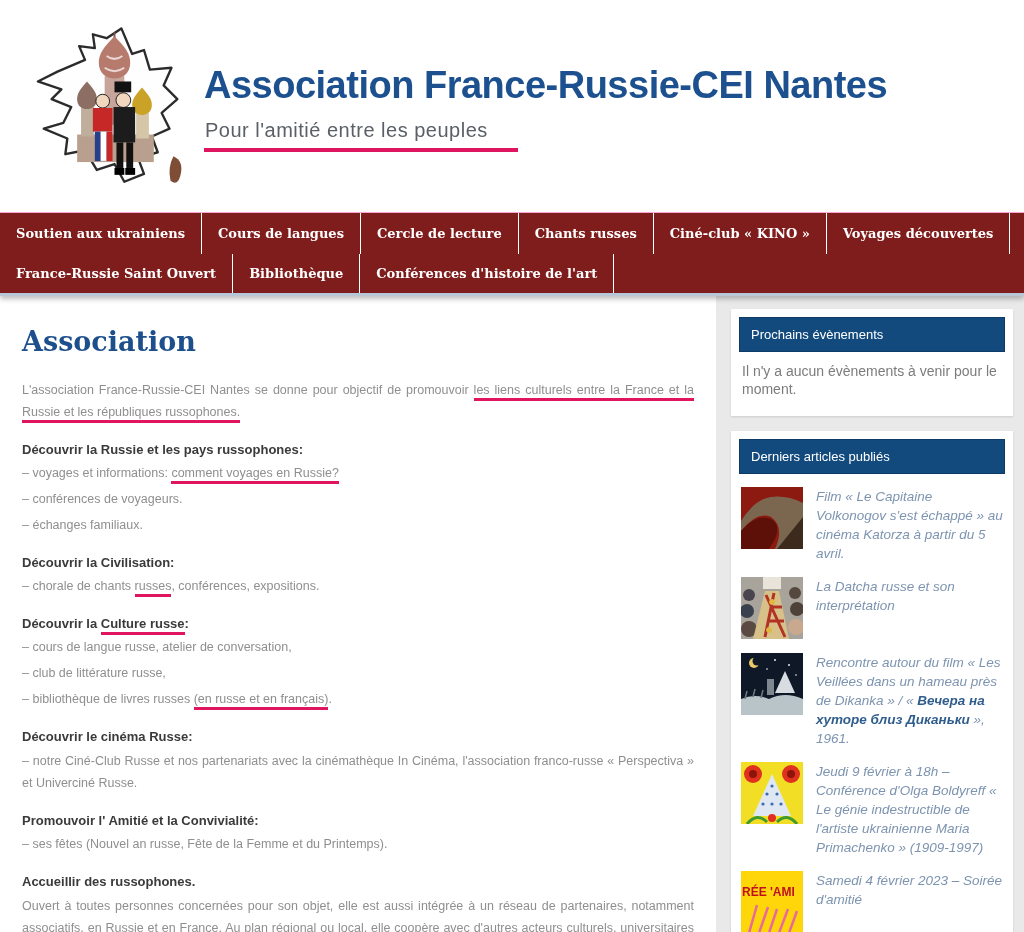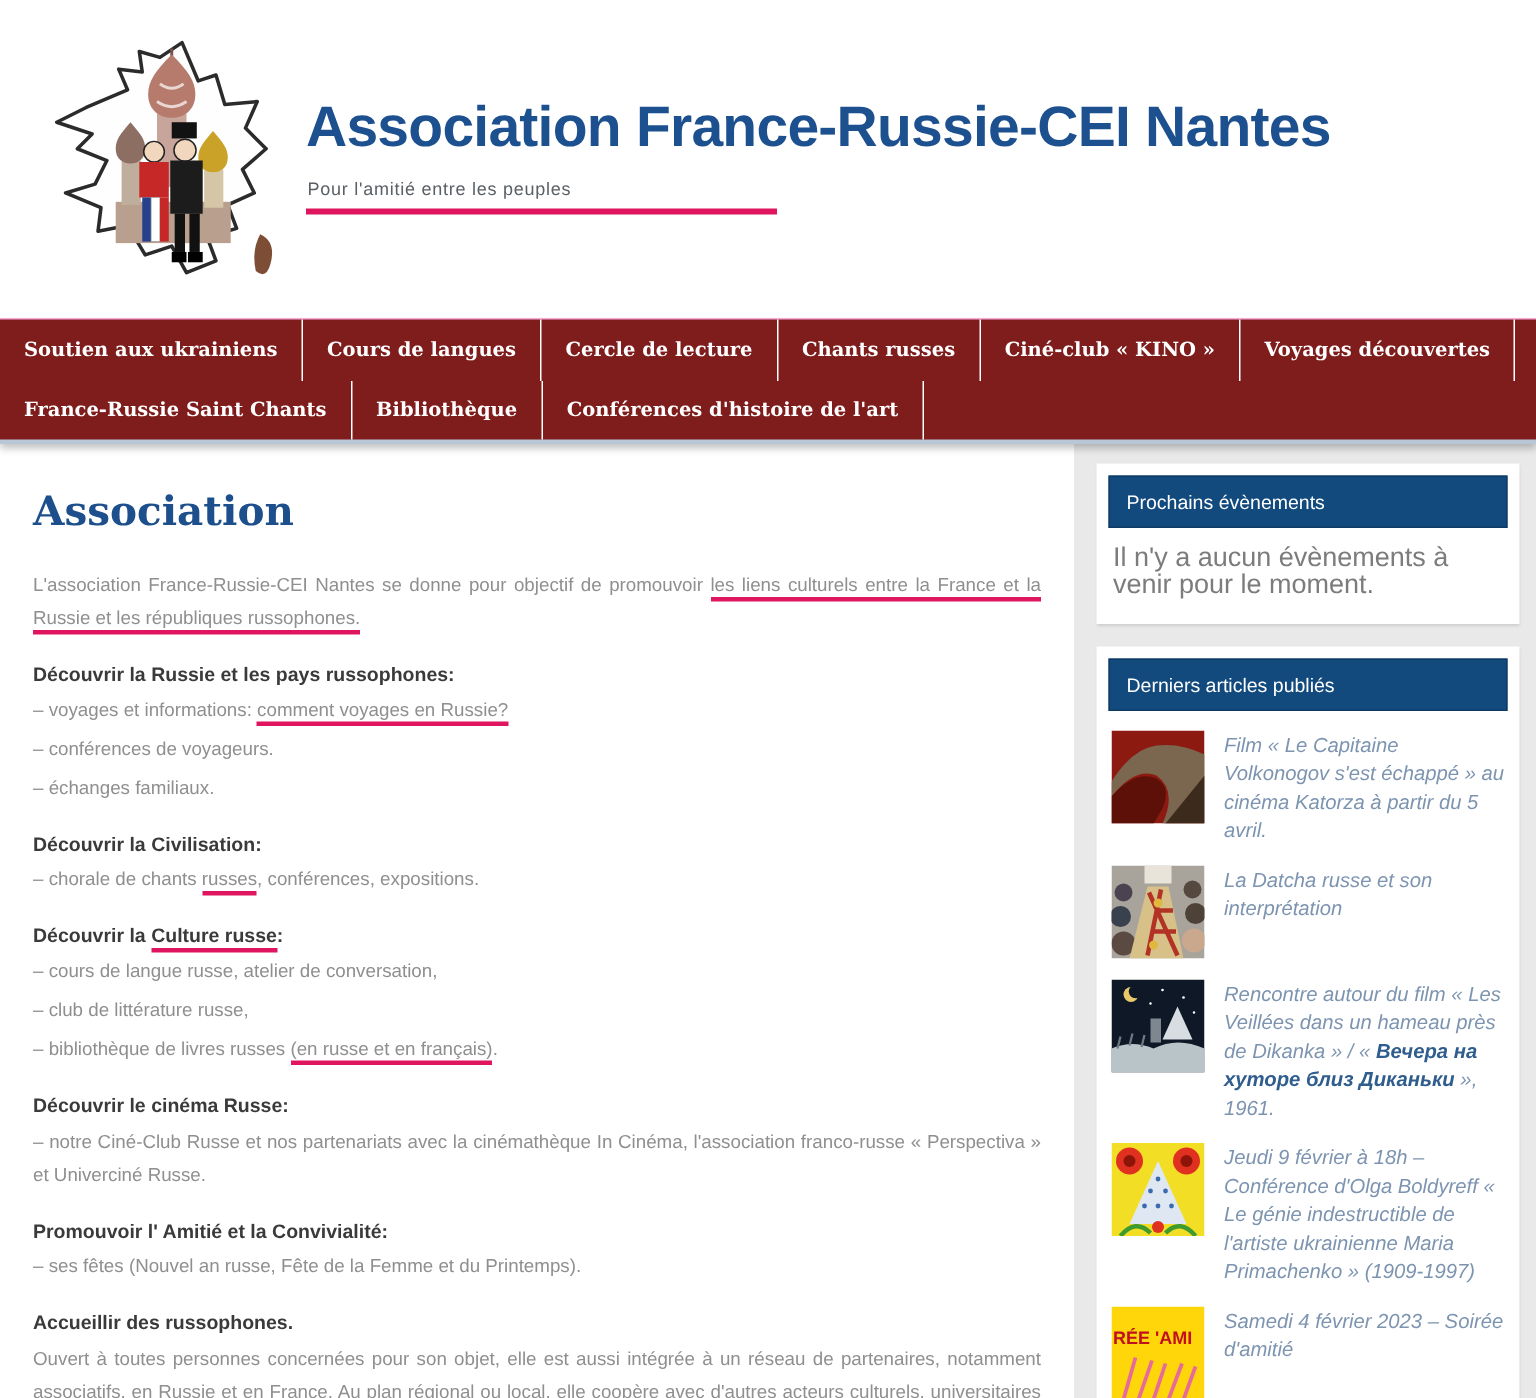--- a/index.html
+++ b/index.html
@@ -12,21 +12,21 @@
   }
 
   
   header { position:relative; height:212px; background:#fff; }
   .logo { position:absolute; left:28px; top:20px; width:172px; height:178px; }
   .titles { position:absolute; left:204px; top:64px; }
   .site-title {
     margin:0; font-family:"Liberation Sans", sans-serif;
     font-size:38px; font-weight:bold; color:#1c508f; letter-spacing:-0.5px;
   }
-  .tagline { margin:12px 0 0 1px; font-size:12px; color:#5a6066; letter-spacing:0.5px; }
+  .tagline { margin:12px 0 0 1px; font-size:20px; color:#5a6066; letter-spacing:0.5px; }
   .tagline-underline { width:314px; height:4px; background:#e0155f; margin-top:6px; }
 
   
   nav {
     background:#7f1d1d; border-top:1px solid #f9a8d4;
     border-bottom:3px solid #b8c6d6;
     box-shadow:0 3px 5px rgba(0,0,0,.25);
     position:relative; z-index:2;
   }
   .nav-row { display:flex; }
@@ -58,21 +58,21 @@
 
   
   .card {
     background:#fff; padding:8px 8px 6px;
     margin-bottom:15px; box-shadow:0 1px 2px rgba(0,0,0,.12);
   }
   .card-head {
     background:#134a7d; border:1px solid #0e3a66;
     color:#fff; font-size:13px; padding:9px 11px;
   }
-  .card-text { color:#7c7c7c; font-size:18px; line-height:18px; margin:10px 3px 12px; }
+  .card-text { color:#7c7c7c; font-size:14px; line-height:18px; margin:10px 3px 12px; }
   .article { display:flex; gap:13px; margin:13px 2px 14px; cursor:pointer; }
   .thumb { width:62px; height:62px; flex:0 0 62px; display:block; }
   .alink { margin:0; font-size:13.5px; line-height:19px; color:#7d94b0;font-style:italic; }
   .ru { color:#2f5d8d; font-weight:bold; }
 </style>
 </head>
 <body>
 
 <header>
   <svg class="logo" viewBox="0 0 175 180" aria-hidden="true">
@@ -119,21 +119,21 @@
   <div class="nav-row">
     <a class="nav-item" href="#">Soutien aux ukrainiens</a>
     <a class="nav-item" href="#">Cours de langues</a>
     <a class="nav-item" href="#">Cercle de lecture</a>
     <a class="nav-item" href="#">Chants russes</a>
     <a class="nav-item" href="#">Ciné-club « KINO »</a>
     <a class="nav-item" href="#">Voyages découvertes</a>
     <a class="nav-item" href="#">Club des voyageurs</a>
   </div>
   <div class="nav-row second">
-    <a class="nav-item" href="#">France-Russie Saint Chants</a>
+    <a class="nav-item" href="#">France-Russie Saint Ouvert</a>
     <a class="nav-item" href="#">Bibliothèque</a>
     <a class="nav-item" href="#">Conférences d'histoire de l'art</a>
   </div>
 </nav>
 
 <div class="content">
 
   <main>
     <h2 class="page-title">Association</h2>
 

